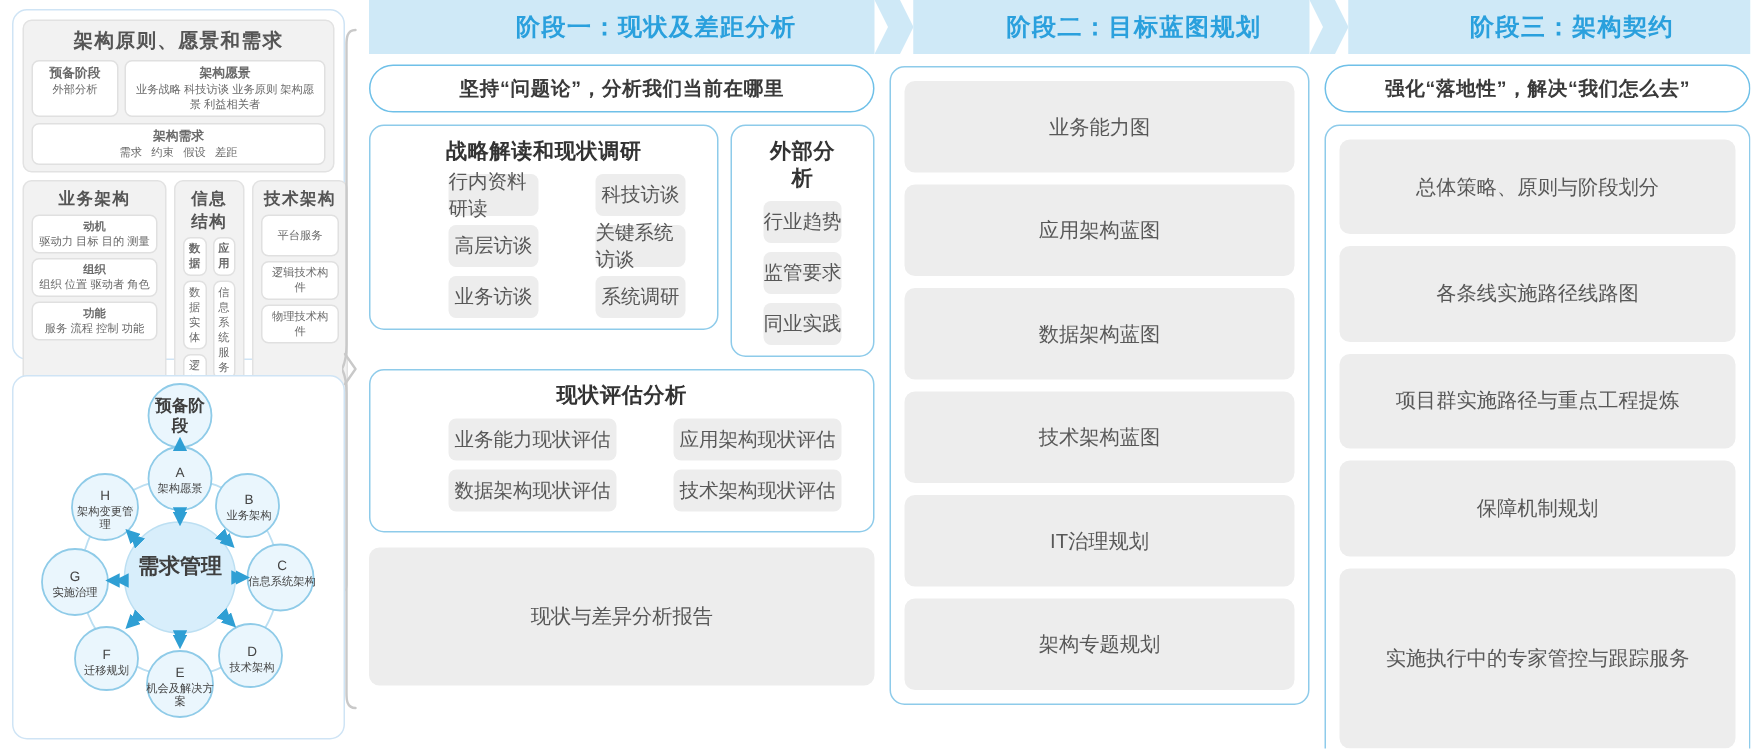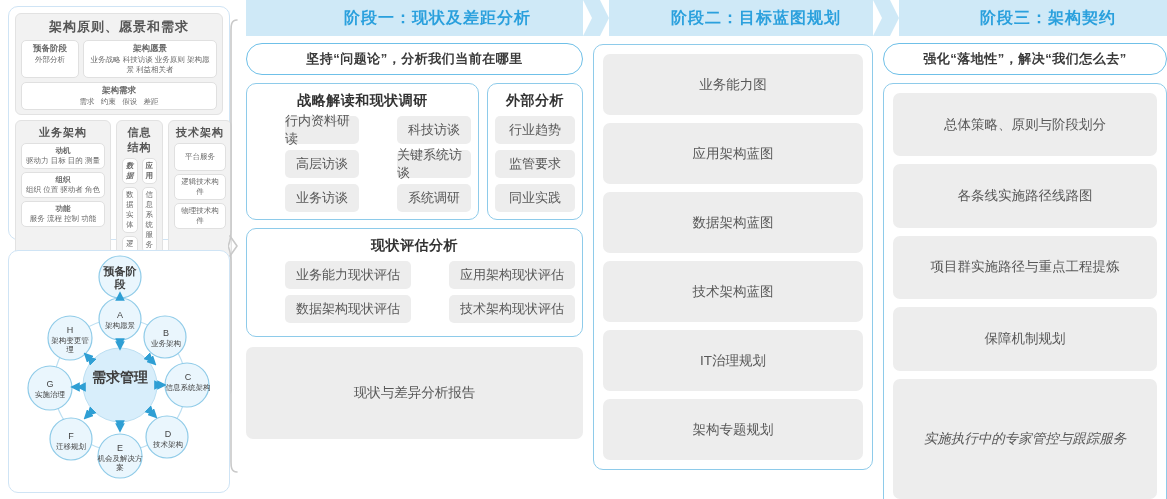--- a/index.html
+++ b/index.html
@@ -95,21 +95,21 @@
     border:1.4px solid #6fc0e8;border-radius:16px;background:#fff;
     display:flex;align-items:center;justify-content:center;
     font-size:13px;font-weight:bold;color:#3a3a3a;letter-spacing:.5px;
   }
 
   .phase-body{margin-top:8px;}
 
   .card{
     box-sizing:border-box;
     border:1.4px solid #8ecbea;border-radius:10px;background:#fff;
-    padding:6px 7px 7px;
+    padding:6px 21px 7px;
   }
   .card-title{
     text-align:center;font-size:14px;font-weight:bold;color:#333;
     margin:2px 0 6px;letter-spacing:.5px;
   }
   .chip{
     background:#ededed;border-radius:5px;
     display:flex;align-items:center;justify-content:center;
     color:#585858;font-size:13px;height:28px;
   }
@@ -209,21 +209,21 @@
                 <span>功能</span>
               </div>
             </div>
           </div>
         </div>
 
         <div class="sec col-i" style="margin-bottom:0;">
           <div class="sec-title t11">信息结构</div>
           <div class="subcols" style="margin-top:3px;">
             <div class="stack">
-              <div class="wbox t8" style="font-weight:bold;font-style:italic;">数据</div>
+              <div class="wbox t8" style="font-weight:bold;">数据</div>
               <div class="wbox t8">数据实体</div>
               <div class="wbox t8">逻辑数据构件</div>
               <div class="wbox t8">物理数据构件</div>
             </div>
             <div class="stack">
               <div class="wbox t8" style="font-weight:bold;">应用</div>
               <div class="wbox t8">信息系统服务</div>
               <div class="wbox t8">逻辑应用构件</div>
               <div class="wbox t8">物理应用构件</div>
             </div>
@@ -440,20 +440,20 @@
       </div>
       <div class="phase-sub">强化“落地性”，解决“我们怎么去”</div>
 
       <div class="phase-body">
         <div class="phase-box">
           <div class="col-list">
             <div class="plainchip">总体策略、原则与阶段划分</div>
             <div class="plainchip">各条线实施路径线路图</div>
             <div class="plainchip">项目群实施路径与重点工程提炼</div>
             <div class="plainchip">保障机制规划</div>
-            <div class="plainchip" style="flex:1.9;font-style:italic;">实施执行中的专家管控与跟踪服务</div>
+            <div class="plainchip" style="flex:1.9;">实施执行中的专家管控与跟踪服务</div>
           </div>
         </div>
       </div>
     </div>
 
   </div>
 </div>
 
 </body></html>

